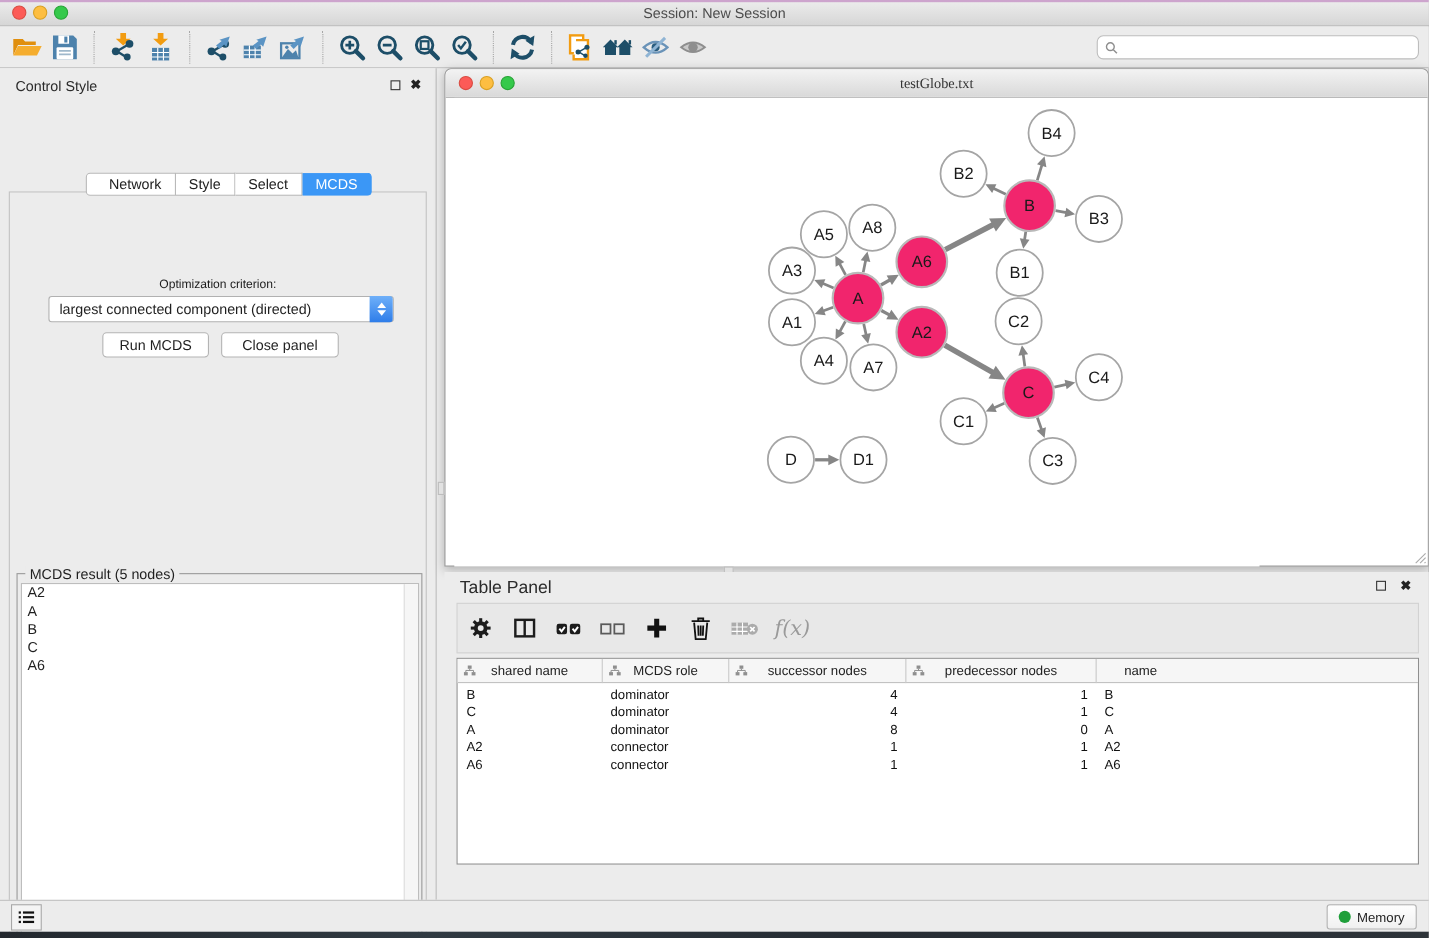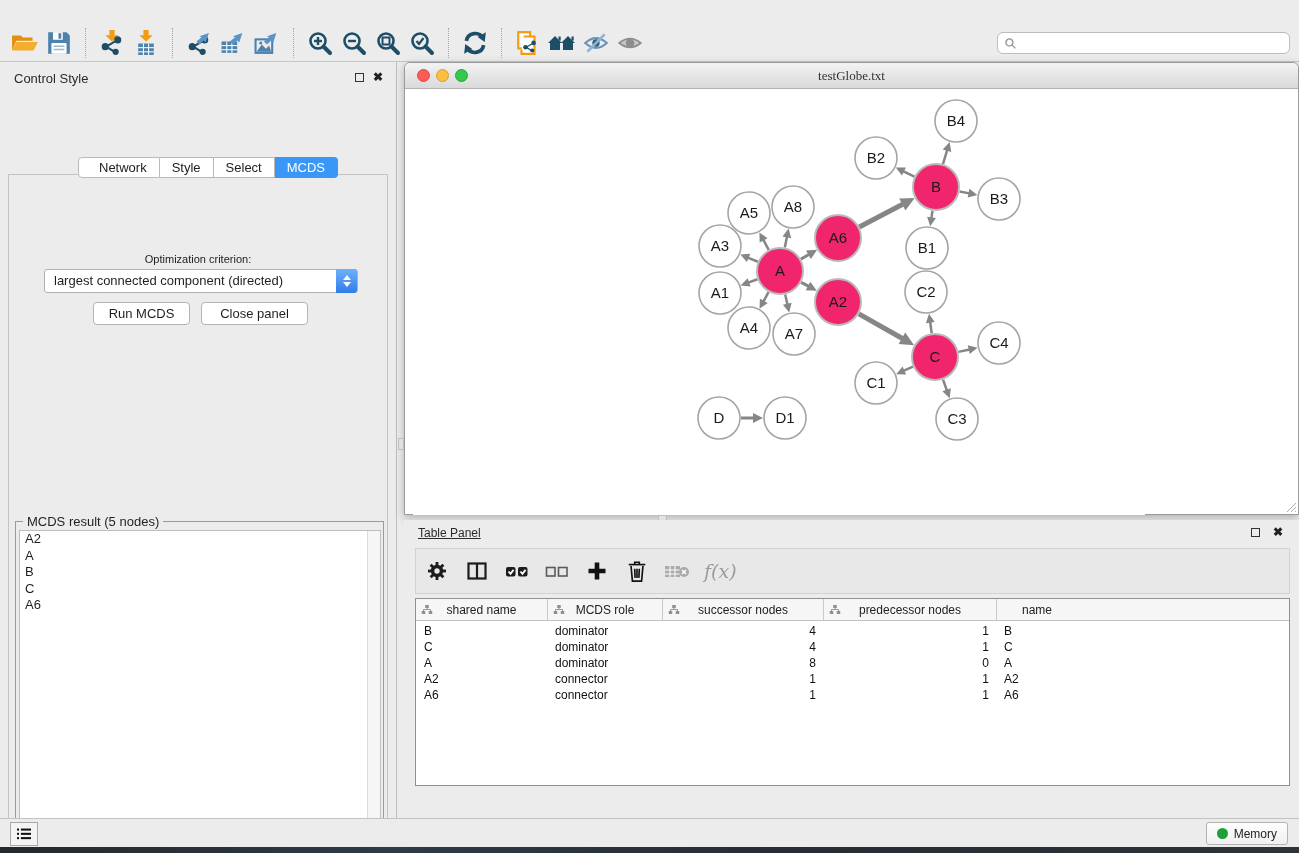--- a/index.html
+++ b/index.html
@@ -68,21 +68,21 @@
   .net-titlebar .tl{top:6px;}
   .net-title{position:absolute;top:5px;width:100%;text-align:center;font-size:13px;color:#333;font-family:Liberation Serif, serif;}
   .net-body{position:absolute;left:8px;top:26px;width:732px;height:426px;overflow:hidden;background:#fff;}
   .resize-grip{position:absolute;right:1px;bottom:1px;}
   .splitter-h{position:absolute;left:254px;top:453px;width:9px;height:7px;background:#e2e2e2;
     border:1px solid #bdbdbd;}
   .splitter-v{position:absolute;left:-7px;top:375px;width:6px;height:12px;background:#e2e2e2;
     border:1px solid #bdbdbd;}
   
   .table-panel{position:absolute;left:0;top:458px;width:895px;height:298px;background:#ececec;}
-  .tp-header{position:absolute;left:14px;top:6px;font-size:12px;color:#2b2b2b;text-decoration:underline;}
+  .tp-header{position:absolute;left:14px;top:6px;font-size:16px;color:#2b2b2b;}
   .tp-toolbar{position:absolute;left:11px;top:28px;width:875px;height:46px;background:#e8e8e8;
     border:1px solid #d2d2d2;display:flex;align-items:center;padding-left:8px;gap:14px;}
   .tp-tool{width:26px;height:26px;display:flex;align-items:center;justify-content:center;}
   .fx{font-family:"DejaVu Serif",serif;font-style:italic;font-size:19px;color:#9a9a9a;}
   .data-table{position:absolute;left:11px;top:78px;width:875px;height:188px;background:#fff;
     border:1px solid #8f8f8f;}
   .th-row{position:absolute;left:0;top:0;width:100%;height:22px;background:#f6f6f6;
     border-bottom:1px solid #c2c2c2;}
   .th-cell{position:absolute;top:0;height:22px;font-size:12px;color:#222;}
   .th-cell .lbl{position:absolute;left:0;top:4px;width:100%;text-align:center;}
@@ -106,20 +106,27 @@
     padding:0 10px;gap:6px;font-size:12px;color:#222;}
   .mem-dot{width:11px;height:11px;border-radius:50%;background:#1f9f3a;}
   .desktop-strip{position:absolute;left:0;top:847px;width:1299px;height:6px;
     background:linear-gradient(90deg,#23282e,#303a42 30%,#262c33 60%,#2d3339);}
 </style>
 </head>
 <body>
 
 <div class="screen">
 
+  <div class="titlebar">
+    <div class="pinkline"></div>
+    <span class="tl red" style="left:11px;"></span>
+    <span class="tl yellow" style="left:30px;"></span>
+    <span class="tl green" style="left:49px;"></span>
+    <div class="title">Session: New Session</div>
+  </div>
 
   <div class="toolbar">
     <div id="toolbar-icons" style="display:flex;align-items:center;">
         <div class="tbtn">
           <svg width="28" height="26" viewBox="0 0 26 24">
             <path fill="#e08f0e" d="M1 5h8l2 2h9v3H5L1 19z"></path>
             <path fill="#f5ad2e" d="M5 11h20l-4 8H1z"></path>
           </svg>
         </div>
         <div class="tbtn">

